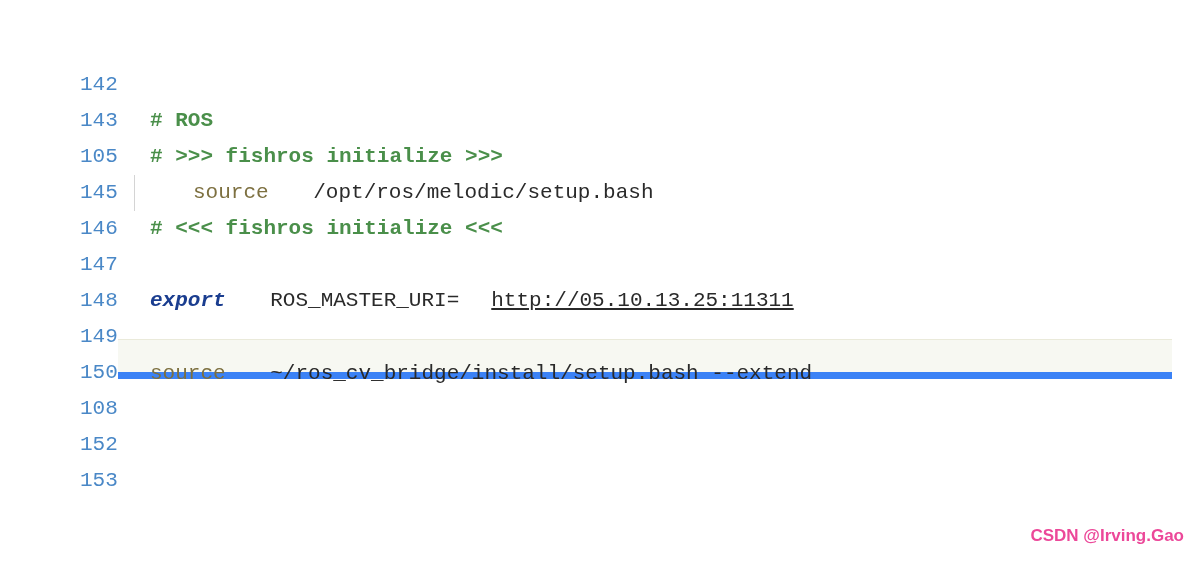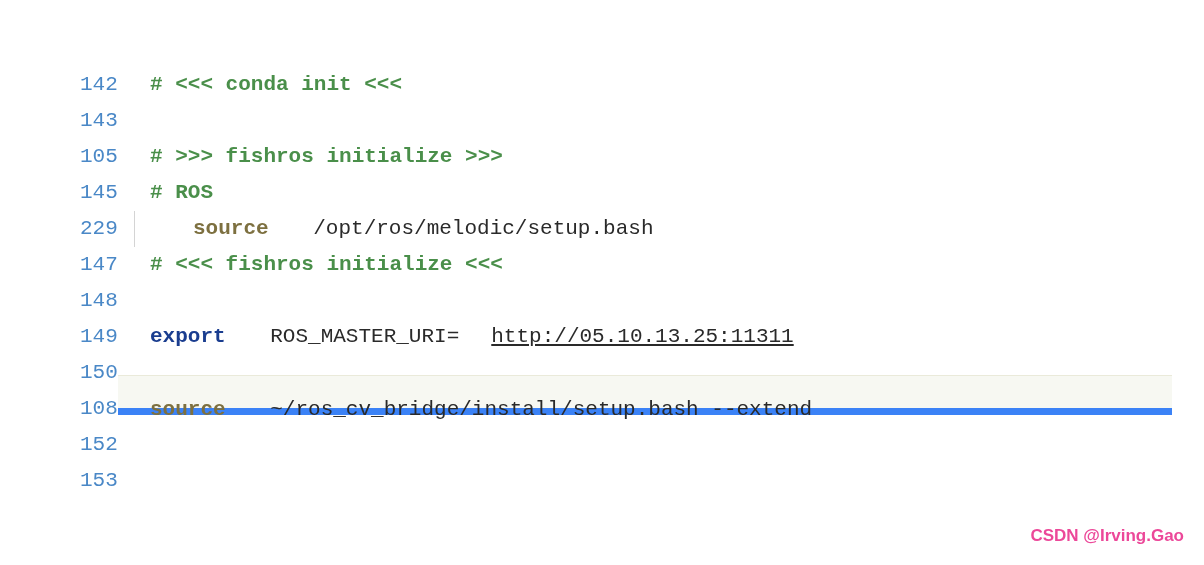--- a/index.html
+++ b/index.html
@@ -42,24 +42,25 @@
       height: 36px;
       line-height: 36px;
     }
     .comment {
       color: #4a8f4a;
       font-weight: 600;
     }
     .keyword {
       color: #1a3d8f;
       font-weight: 600;
+      font-style: italic;
     }
     .builtin {
       color: #7d7040;
-      font-weight: 700;
+      font-weight: 400;
     }
     .text {
       color: #2a2a2a;
       font-weight: 500;
     }
     .url {
       color: #2a2a2a;
       font-weight: 500;
       text-decoration: underline;
     }
@@ -87,34 +88,33 @@
   </style>
 </head>
 <body>
 
 <div class="editor">
   <div class="gutter" id="gutter">
       <div class="line-num">142</div>
       <div class="line-num">143</div>
       <div class="line-num">105</div>
       <div class="line-num">145</div>
-      <div class="line-num">229</div>
+      <div class="line-num">146</div>
       <div class="line-num">147</div>
       <div class="line-num">148</div>
       <div class="line-num">149</div>
       <div class="line-num">150</div>
       <div class="line-num">108</div>
       <div class="line-num">152</div>
       <div class="line-num">153</div>
     </div>
   <div class="code-area" id="code">
-      <div class="line"><span class="comment"># &lt;&lt;&lt; conda init &lt;&lt;&lt;</span></div>
       <div class="line"></div>
+      <div class="line"><span class="comment"># ROS</span></div>
       <div class="line"><span class="comment"># &gt;&gt;&gt; fishros initialize &gt;&gt;&gt;</span></div>
-      <div class="line"><span class="comment"># ROS</span></div>
       <div class="line"><span class="indent-guide"></span><span class="builtin">source</span><span class="text"> /opt/ros/melodic/setup.bash</span></div>
       <div class="line"><span class="comment"># &lt;&lt;&lt; fishros initialize &lt;&lt;&lt;</span></div>
       <div class="line"></div>
       <div class="line"><span class="keyword">export</span><span class="text"> ROS_MASTER_URI=</span><span class="url">http://05.10.13.25:11311</span></div>
       <div class="line"></div>
       <div class="line current-line"><span class="builtin">source</span><span class="text"> ~/ros_cv_bridge/install/setup.bash --extend</span></div>
     </div>
 </div>
 
 <div class="watermark">CSDN @Irving.Gao</div>

